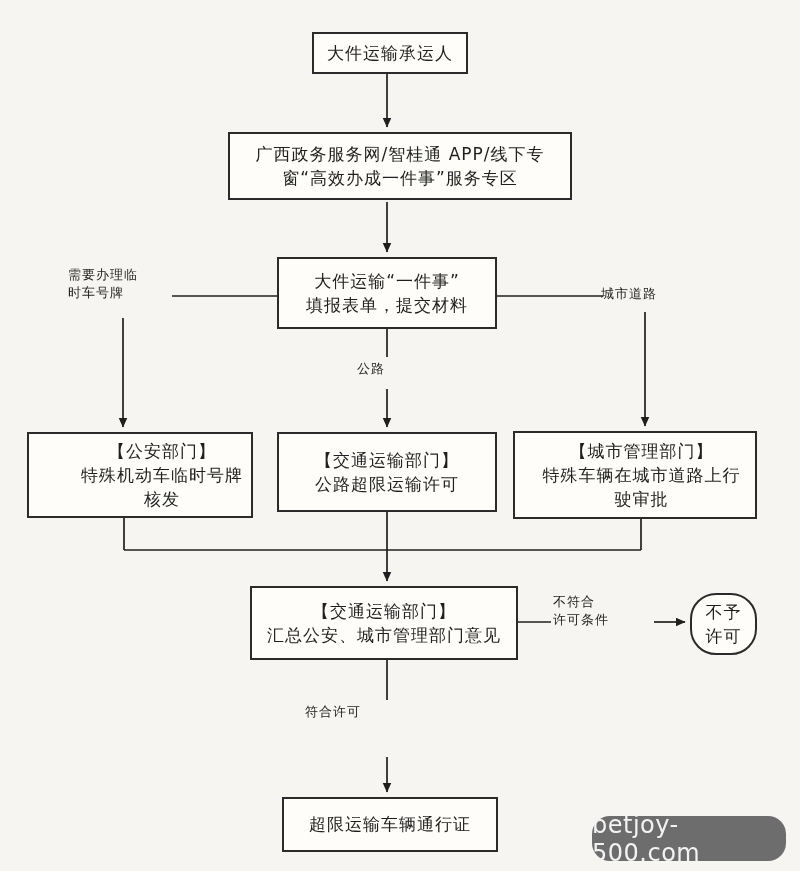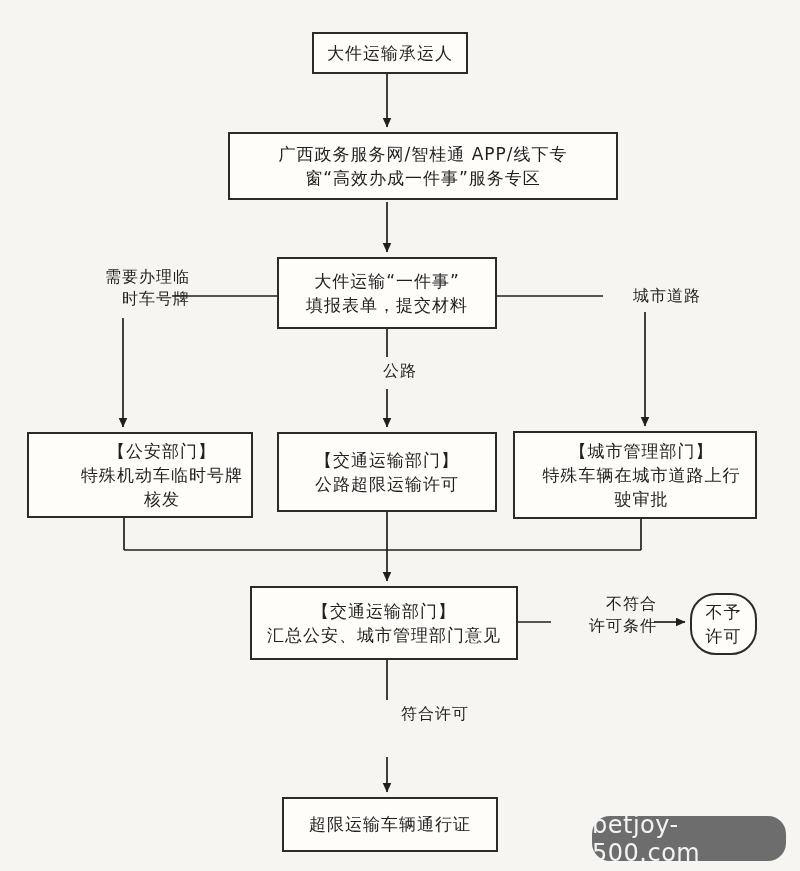--- a/index.html
+++ b/index.html
@@ -33,41 +33,41 @@
     justify-content: center;
     align-items: center;
     text-align: center;
     font-size: 17px;
     line-height: 1.42;
     letter-spacing: 1px;
     box-sizing: border-box;
   }
   .edge-label {
     position: absolute;
-    text-align: right;
-    font-size: 16px;
+    text-align: left;
+    font-size: 13px;
     line-height: 1.4;
     letter-spacing: 1px;
   }
   .watermark {
     position: absolute;
     left: 592px; top: 816px;
     width: 194px; height: 45px;
     background: #6d6d6d;
     border-radius: 18px;
     display: flex;
     justify-content: center;
     align-items: center;
     color: #f3f3f3;
     font-size: 24px;
     letter-spacing: 0.5px;
   }
   
   .n-carrier    { left:312px; top:32px;  width:156px; height:42px; }
-  .n-portal     { left:228px; top:132px; width:390px; height:68px; }
+  .n-portal     { left:228px; top:132px; width:344px; height:68px; }
   .n-form       { left:277px; top:257px; width:220px; height:72px; }
   .n-police     { left:27px;  top:432px; width:226px; height:86px;padding-left:44px; }
   .n-transport  { left:277px; top:432px; width:220px; height:80px; }
   .n-urban      { left:513px; top:431px; width:244px; height:88px;padding-left:13px; }
   .n-summary    { left:250px; top:586px; width:268px; height:74px; }
   .n-deny       { left:690px; top:593px; width:67px;  height:62px;border-radius:26px; }
   .n-permit     { left:282px; top:797px; width:216px; height:55px; }
   
   .l-temp-plate { left:68px;  top:266px; width:122px; }
   .l-urban-road { left:601px; top:285px; width:100px; }

